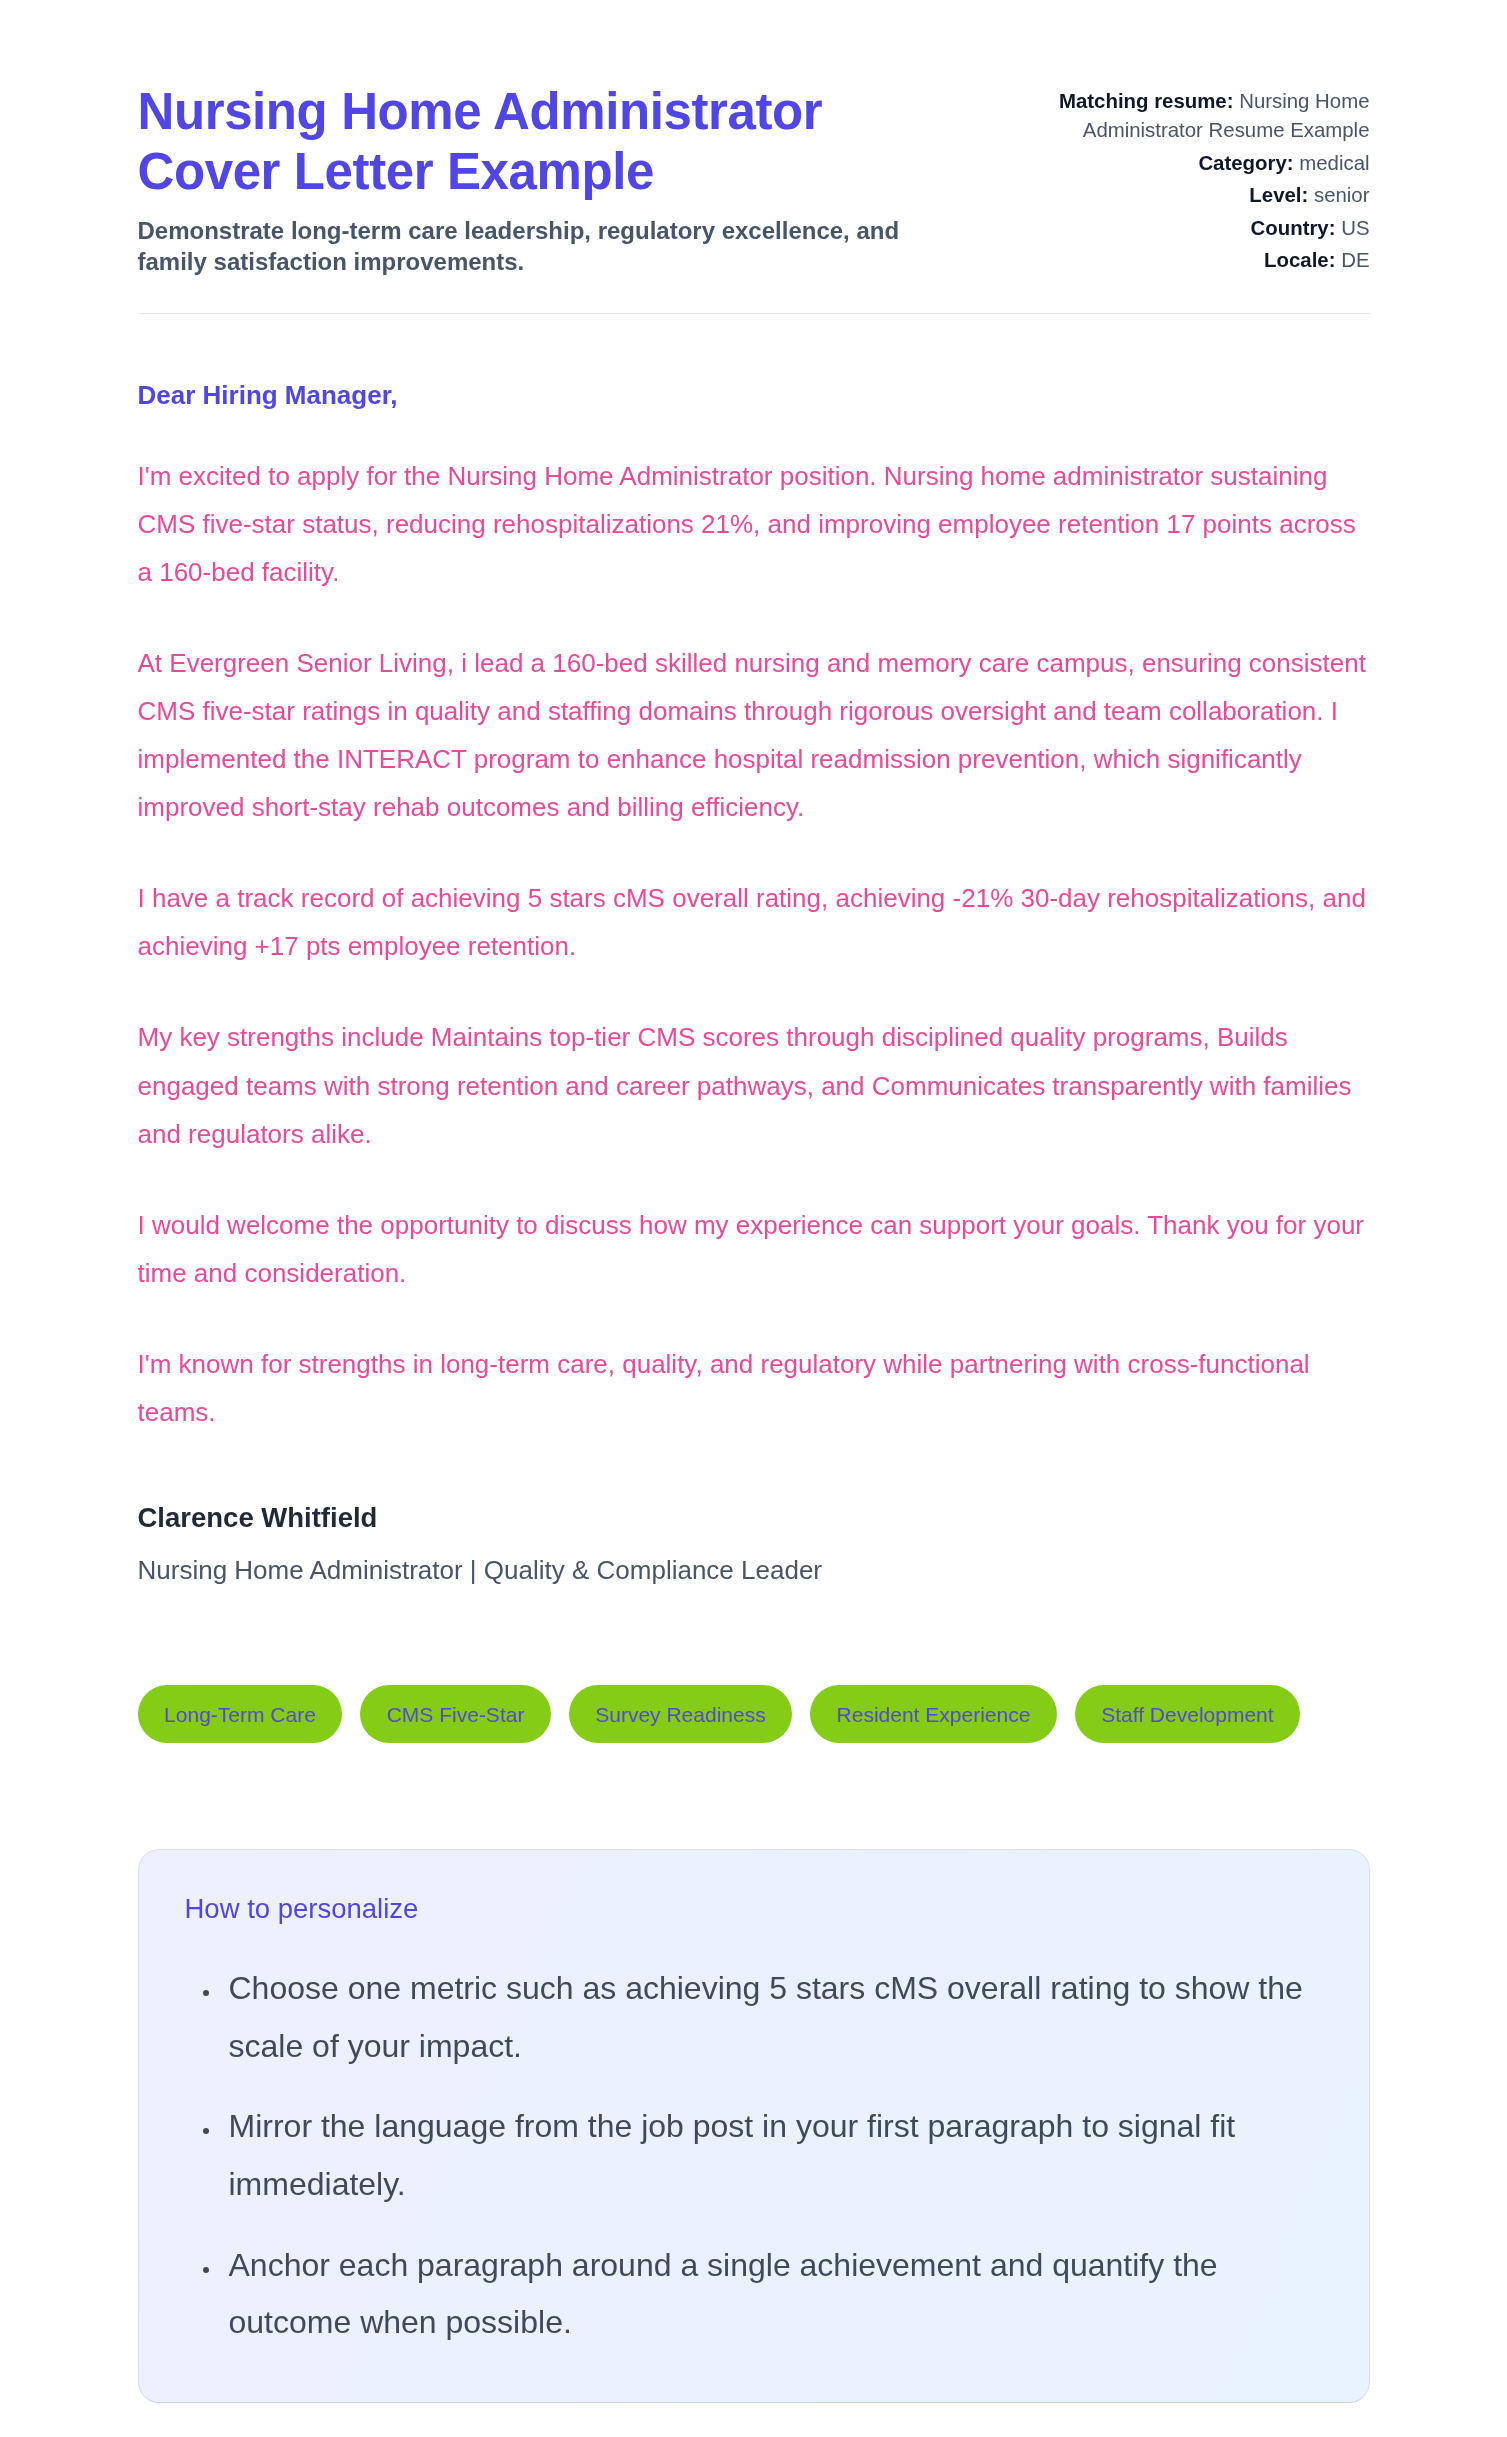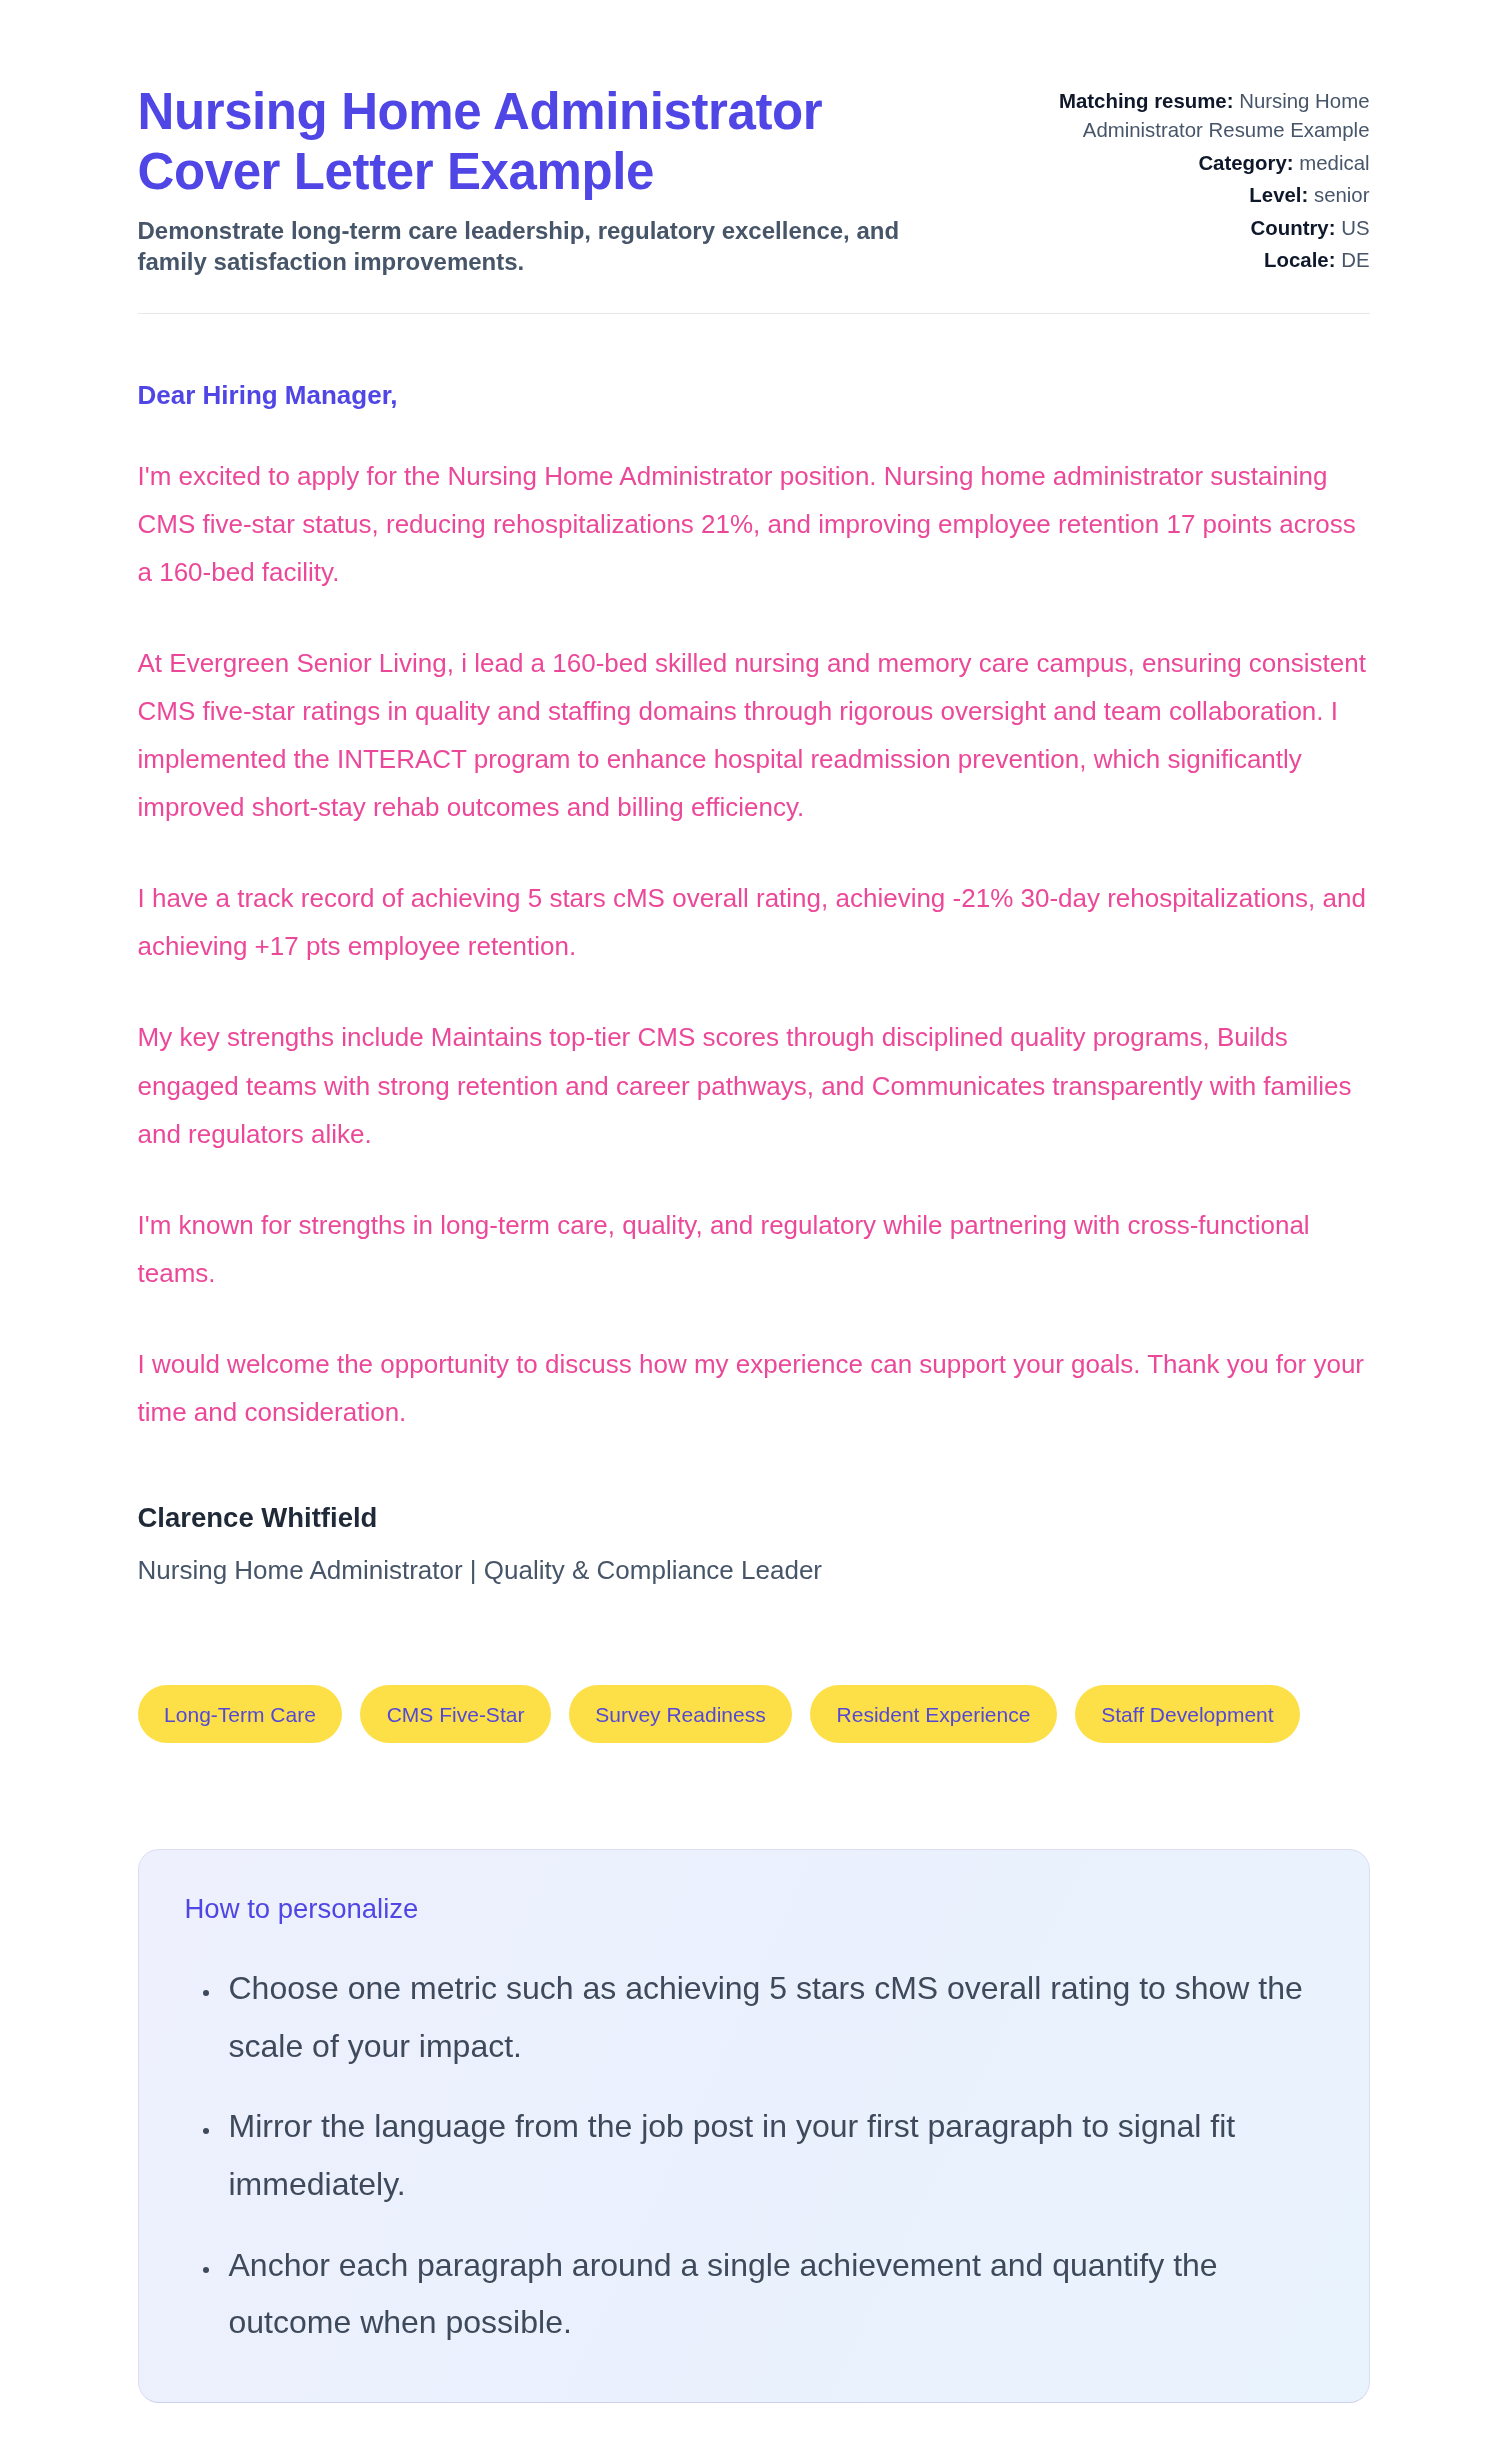--- a/index.html
+++ b/index.html
@@ -90,21 +90,21 @@
 
   
   .tags {
     margin-top: 99px;
     display: flex;
     flex-wrap: wrap;
     gap: 17.7px;
   }
   .tag {
     display: inline-block;
-    background: #fde047;
+    background: #84cc16;
     color: #5349d6;
     font-size: 21px;
     line-height: 1;
     padding: 18.6px 26.6px;
     border-radius: 886px;
     white-space: nowrap;
   }
 
   
   .personalize {
@@ -171,22 +171,22 @@
     </div>
 
     <hr class="divider">
 
     <div class="letter">
       <div class="greeting">Dear Hiring Manager,</div>
       <p class="body-par">I'm excited to apply for the Nursing Home Administrator position. Nursing home administrator sustaining CMS five-star status, reducing rehospitalizations 21%, and improving employee retention 17 points across a 160-bed facility.</p>
       <p class="body-par">At Evergreen Senior Living, i lead a 160-bed skilled nursing and memory care campus, ensuring consistent CMS five-star ratings in quality and staffing domains through rigorous oversight and team collaboration. I implemented the INTERACT program to enhance hospital readmission prevention, which significantly improved short-stay rehab outcomes and billing efficiency.</p>
       <p class="body-par">I have a track record of achieving 5 stars cMS overall rating, achieving -21% 30-day rehospitalizations, and achieving +17 pts employee retention.</p>
       <p class="body-par">My key strengths include Maintains top-tier CMS scores through disciplined quality programs, Builds engaged teams with strong retention and career pathways, and Communicates transparently with families and regulators alike.</p>
+      <p class="body-par">I would welcome the opportunity to discuss how my experience can support your goals. Thank you for your time and consideration.</p>
       <p class="body-par">I'm known for strengths in long-term care, quality, and regulatory while partnering with cross-functional teams.</p>
-      <p class="body-par">I would welcome the opportunity to discuss how my experience can support your goals. Thank you for your time and consideration.</p>
 
       <div class="signature">
         <div class="signature-name">Clarence Whitfield</div>
         <div class="signature-role">Nursing Home Administrator | Quality &amp; Compliance Leader</div>
       </div>
     </div>
 
     <div class="tags">
       <span class="tag">Long-Term Care</span>
       <span class="tag">CMS Five-Star</span>

